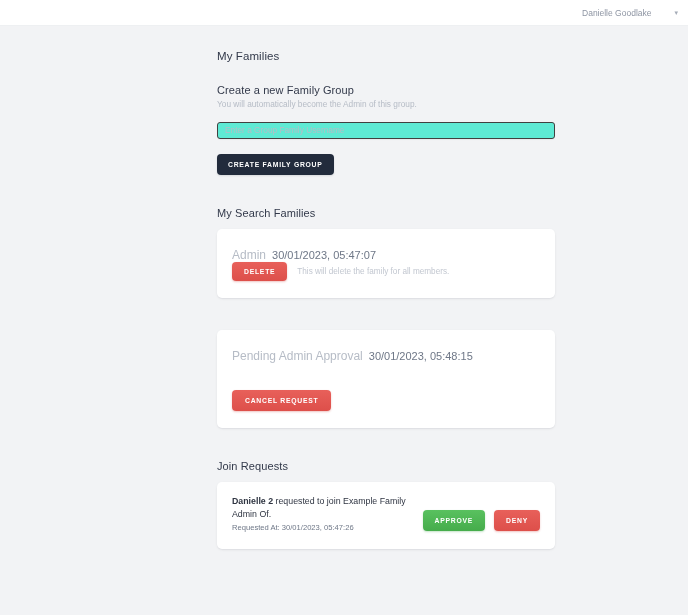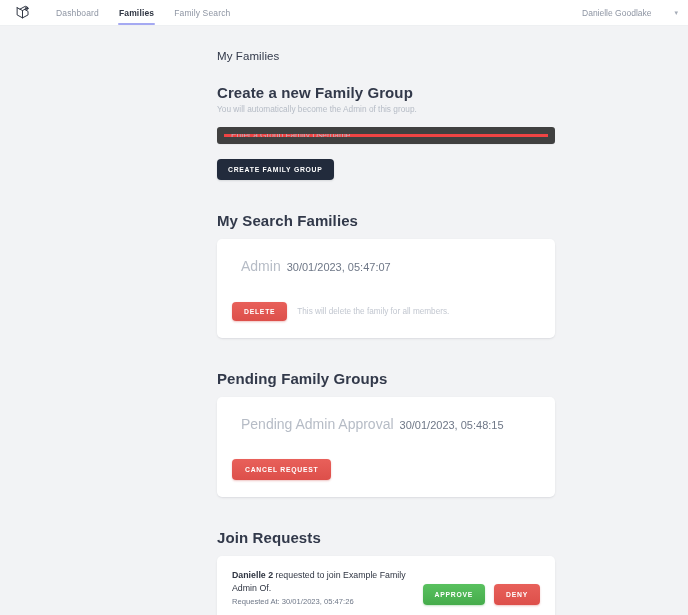--- a/index.html
+++ b/index.html
@@ -68,41 +68,41 @@
   }
 
   .page-title {
     font-size: 11.5px;
     color: #32394a;
     margin-bottom: 22px;
     letter-spacing: .1px;
   }
 
   .section-head {
-    font-size: 15px;
-    font-weight: bold;
+    font-size: 11px;
+    font-weight: normal;
     color: #32394a;
     letter-spacing: .1px;
   }
   .section-sub {
     font-size: 8.3px;
     color: #b6bcc6;
     line-height: 1.42;
     margin-top: 3px;
   }
 
   
   #create-block { margin-bottom: 32px; }
   #group-name-input {
     display: block;
     width: 338px;
     height: 17px;
     margin-top: 11px;
-    background: #ef4444;
-    border: 7px solid #404040;
+    background: #5eead4;
+    border: 1px solid #404040;
     border-radius: 3px;
     padding: 0 7px;
     font-size: 8.3px;
     color: #32394a;
     font-family: "Liberation Sans", sans-serif;
     box-shadow: 0 1px 1px rgba(16,24,40,.04);
     outline: none;
   }
   #group-name-input::placeholder { color: #b6bcc6; }
 
@@ -140,28 +140,27 @@
     font-weight: bold;
     color: #2f3542;
     letter-spacing: .1px;
   }
   .meta-row {
     margin-top: 4px;
     display: flex;
     align-items: baseline;
     gap: 6px;
   }
-  .meta-role { font-size: 14px; color: #b6bcc6; margin-left: 9px; }
+  .meta-role { font-size: 12px; color: #b6bcc6; }
   .meta-time { font-size: 11px; color: #6e7787; text-align: right; }
 
   .action-row {
     display: flex;
     align-items: center;
     gap: 10px;
-    margin-top: 28px;
   }
   .btn-danger {
     background: linear-gradient(180deg,#e8605a 0%, #dd4f4a 100%);
     font-size: 6.8px;
     padding: 6px 12px;
     border-radius: 4px;
     box-shadow: 0 1px 2px rgba(200,60,55,.3);
   }
   .btn-success {
     background: linear-gradient(180deg,#59c15f 0%, #45ac4b 100%);
@@ -199,39 +198,20 @@
     display: flex;
     gap: 9px;
     align-self: center;
     padding-top: 14px;
   }
 </style>
 </head>
 <body>
 
 <div id="navbar">
-  <div id="nav-left">
-    <div id="brand-logo">
-      <svg width="17" height="17" viewBox="0 0 24 24" fill="none" stroke="#2f3542" stroke-width="1.4" stroke-linecap="round" stroke-linejoin="round">
-        <path d="M3 5.2 L3 15.4 L10.6 19.6 L18.4 15.4 L18.4 10.4 L14.6 8.2"></path>
-        <path d="M3 5.2 L10.6 9.2 L10.6 19.6"></path>
-        <path d="M10.6 9.2 L18.4 5.2 L14.6 3.2 L7 7.2"></path>
-        <circle cx="16.5" cy="6.2" r="1.9"></circle>
-      </svg>
-    </div>
-    <div class="nav-tab">
-      <span>Dashboard</span>
-    </div>
-    <div class="nav-tab active">
-      <span>Families</span>
-    </div>
-    <div class="nav-tab">
-      <span>Family Search</span>
-    </div>
-  </div>
   <div id="nav-right">
     <span id="user-name">Danielle Goodlake</span>
     <span id="chevron">▾</span>
   </div>
 </div>
 
 <div id="page">
   <div id="content">
 
     <div class="page-title">My Families</div>
@@ -251,21 +231,20 @@
           <span class="meta-time">30/01/2023, 05:47:07</span>
         </div>
         <div class="action-row">
           <button class="btn btn-danger">DELETE</button>
           <span class="hint">This will delete the family for all members.</span>
         </div>
       </div>
     </div>
 
     <div class="section">
-      <div class="section-head">Pending Family Groups</div>
       <div class="card" id="pending-card">
         <div class="meta-row">
           <span class="meta-role">Pending Admin Approval</span>
           <span class="meta-time">30/01/2023, 05:48:15</span>
         </div>
         <div class="action-row">
           <button class="btn btn-danger" id="cancel-request-btn">CANCEL REQUEST</button>
         </div>
       </div>
     </div>

